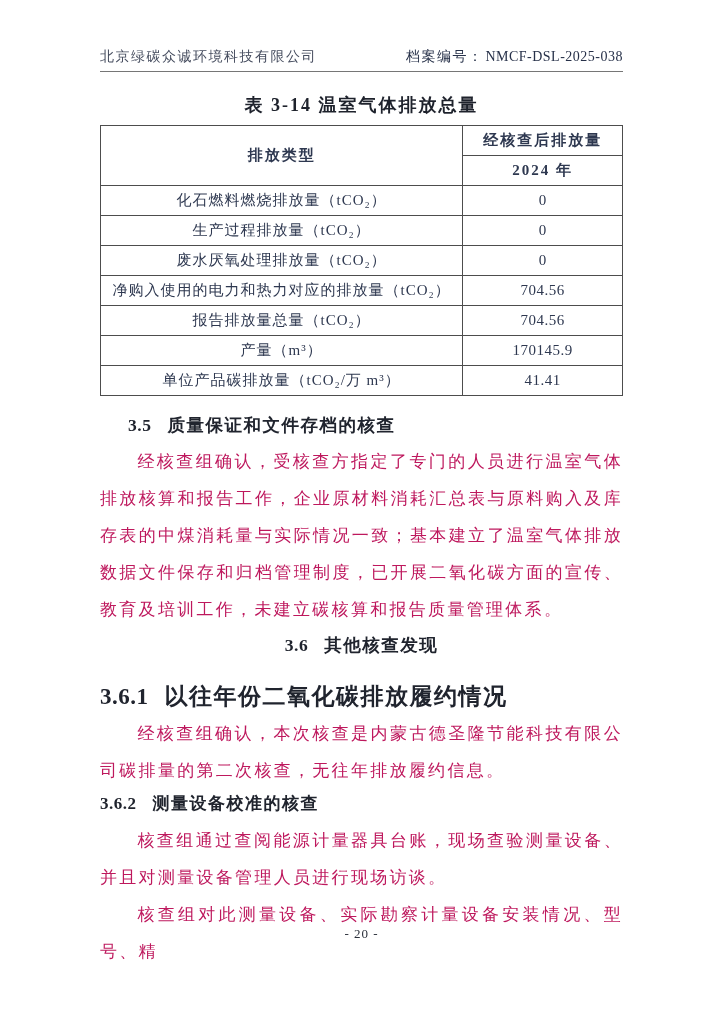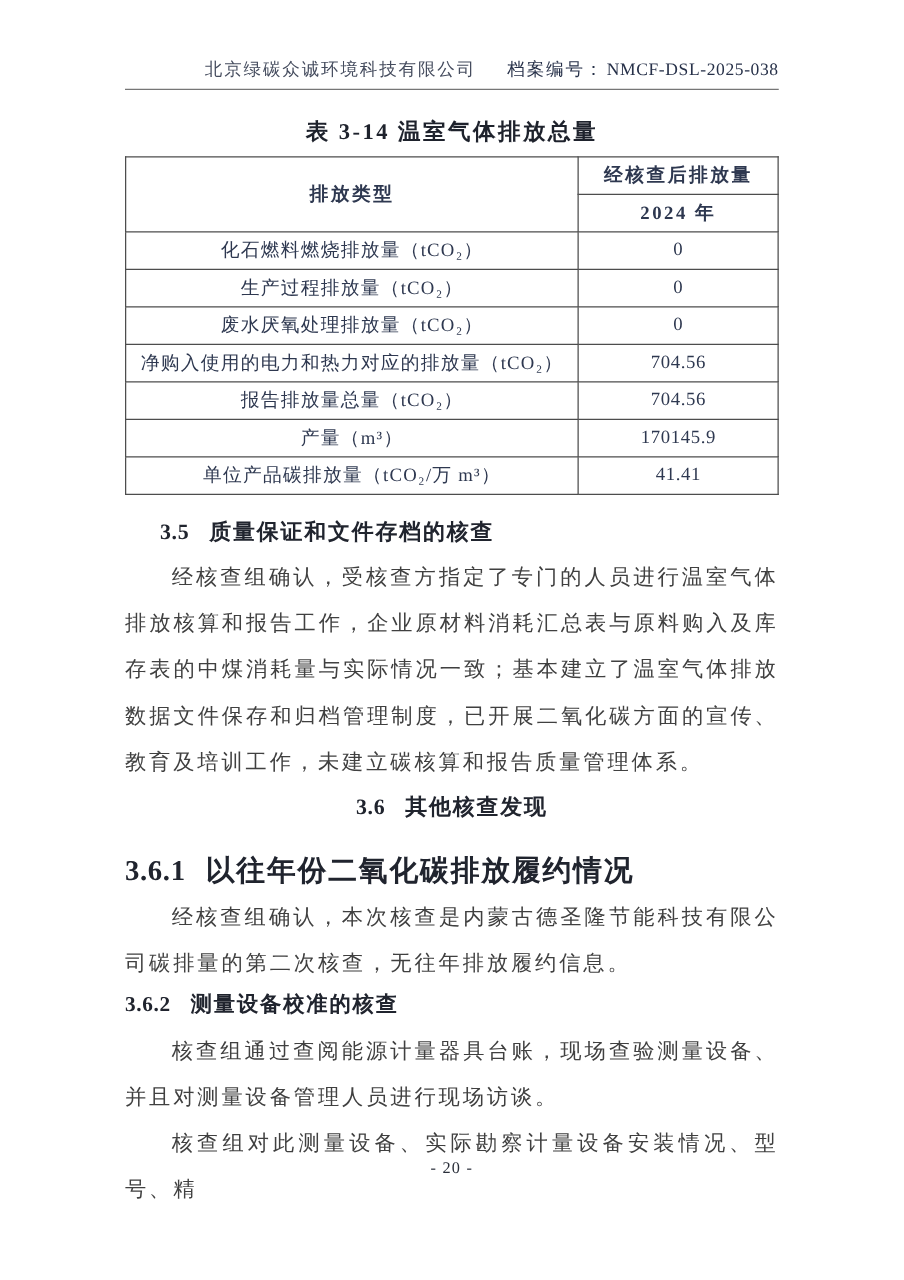--- a/index.html
+++ b/index.html
@@ -13,21 +13,21 @@
     height: 1024px;
     background: #ffffff;
     box-sizing: border-box;
     padding: 48px 100px 0 100px;
     font-family: "Liberation Serif", "DejaVu Serif", serif;
     overflow: hidden;
   }
   
   .header {
     display: flex;
-    justify-content: flex-end;
+    justify-content: space-between;
     align-items: baseline;
     border-bottom: 1px solid #767676;
     padding-bottom: 5px;
     font-size: 14px;
     line-height: 18px;
     color: #454c5e;
     letter-spacing: 1.5px;
     gap: 25px;
   }
   .archive { color: #273149; white-space: nowrap; }
@@ -75,21 +75,21 @@
   .h-36  { margin-top: 4px; text-align: center; }
   .h-361 { margin-top: 26px; font-size: 23px; }
   .h-362 { margin-top: 2px;  font-size: 17px; }
   p.body {
     margin: 5px 0 0 0;
     font-size: 17px;
     line-height: 37px;
     letter-spacing: 2.3px;
     text-align: justify;
     text-indent: 2.2em;
-    color: #404040;
+    color: #be185d;
   }
   p.cont { margin-top: 0; }
   
   .footer {
     position: absolute;
     left: 0;
     right: 0;
     top: 926px;
     text-align: center;
     font-size: 13px;

